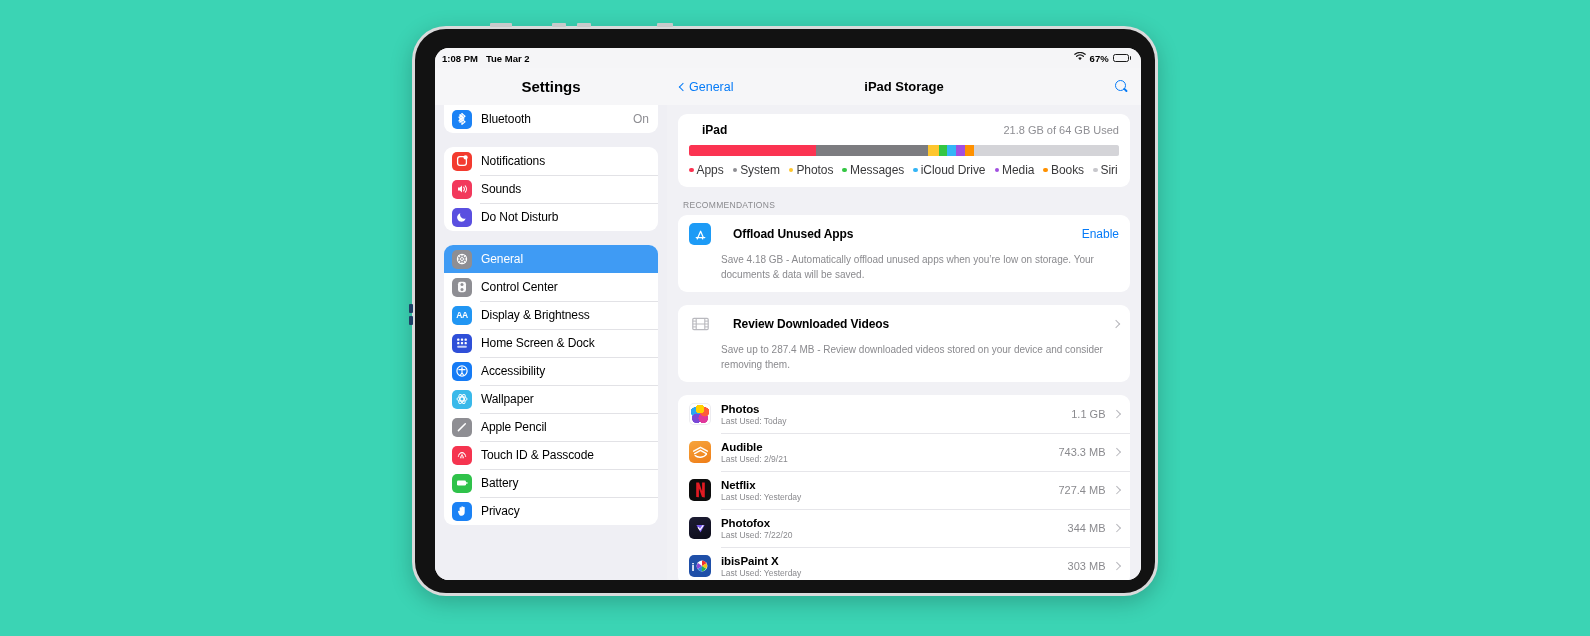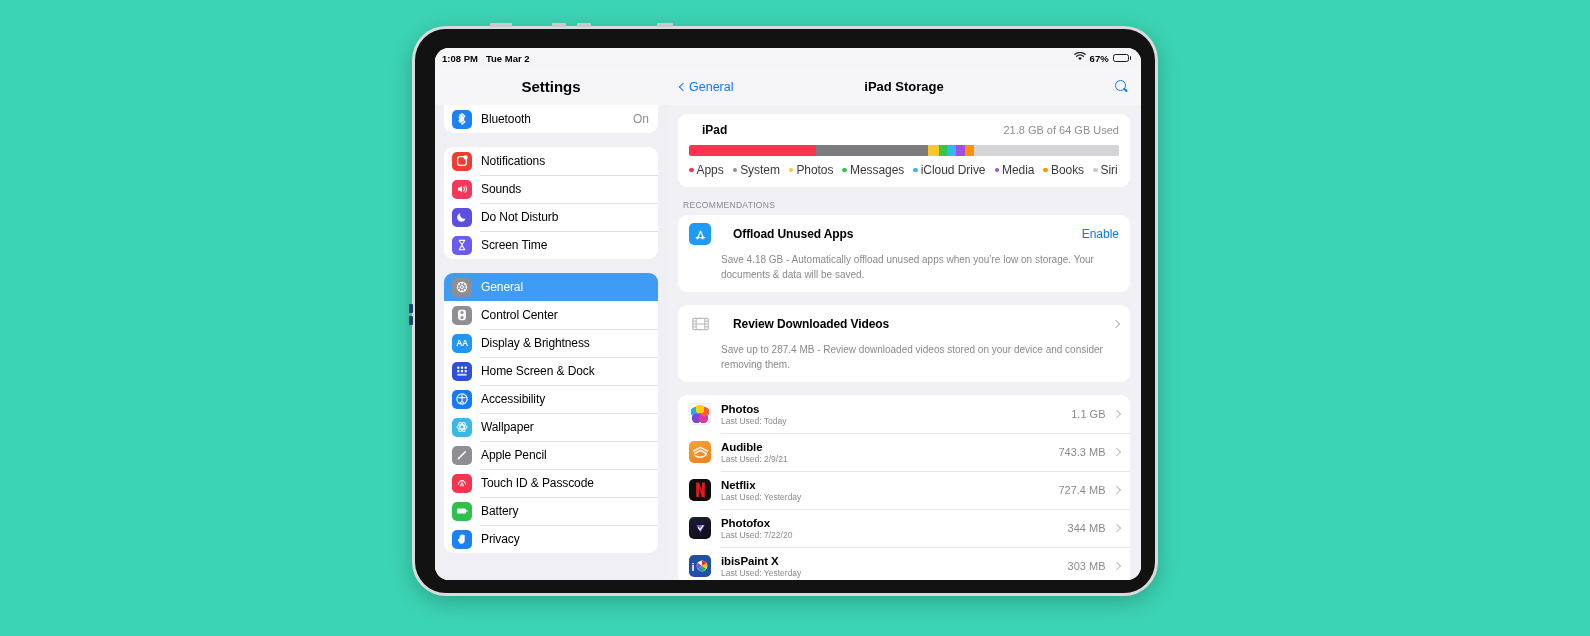--- a/index.html
+++ b/index.html
@@ -401,28 +401,20 @@
                       <span class="s-label">Sounds</span>
                     </div>
                     <div class="s-row">
                       <span class="s-icon" style="background: rgb(90, 79, 224);">
                         <svg width="14" height="14" viewBox="0 0 14 14">
                           <path d="M10.6 8.6A4.2 4.2 0 0 1 5.3 3.3 4.3 4.3 0 1 0 10.6 8.6Z" fill="#fff"></path>
                         </svg>
                       </span>
                       <span class="s-label">Do Not Disturb</span>
                     </div>
-                    <div class="s-row">
-                      <span class="s-icon" style="background: rgb(106, 92, 240);">
-                        <svg width="14" height="14" viewBox="0 0 14 14">
-                          <path d="M4.2 2.3h5.6M4.2 11.7h5.6M4.6 2.3c0 2.3 2.4 3.3 2.4 4.7S4.6 9.4 4.6 11.7M9.4 2.3c0 2.3-2.4 3.3-2.4 4.7s2.4 2.4 2.4 4.7" stroke="#fff" stroke-width="1.15" fill="none" stroke-linecap="round"></path>
-                        </svg>
-                      </span>
-                      <span class="s-label">Screen Time</span>
-                    </div>
                   </div>
                   <div class="s-group">
                     <div class="s-row selected">
                       <span class="s-icon" style="background: rgb(142, 142, 147);">
                         <svg width="14" height="14" viewBox="0 0 14 14">
                           <circle cx="7" cy="7" r="4.6" stroke="#fff" stroke-width="1.15" fill="none"></circle>
                           <circle cx="7" cy="7" r="1.5" stroke="#fff" stroke-width="1" fill="none"></circle>
                           <path d="M7 2.4v1.6M7 10v1.6M2.4 7h1.6M10 7h1.6M3.7 3.7l1.1 1.1M9.2 9.2l1.1 1.1M10.3 3.7 9.2 4.8M4.8 9.2l-1.1 1.1" stroke="#fff" stroke-width="1.05" stroke-linecap="round"></path>
                         </svg>
                       </span>

